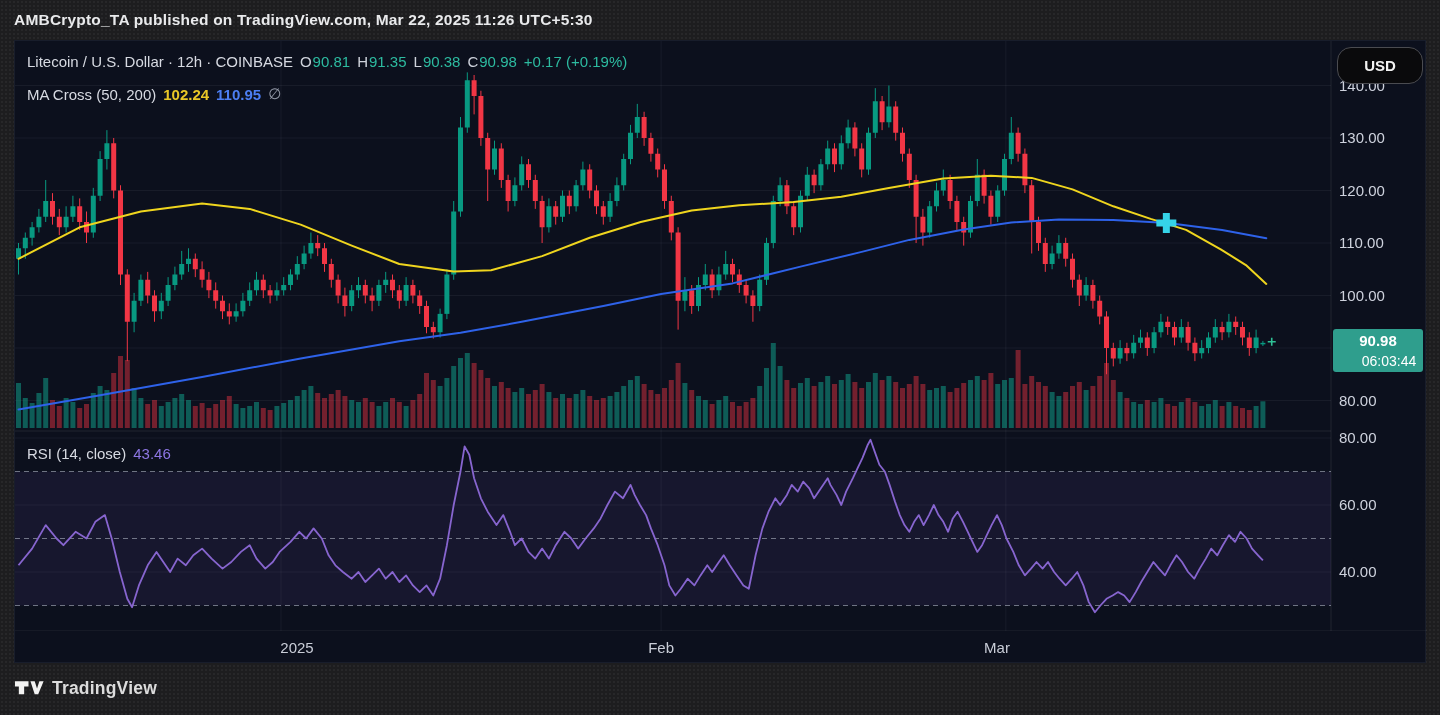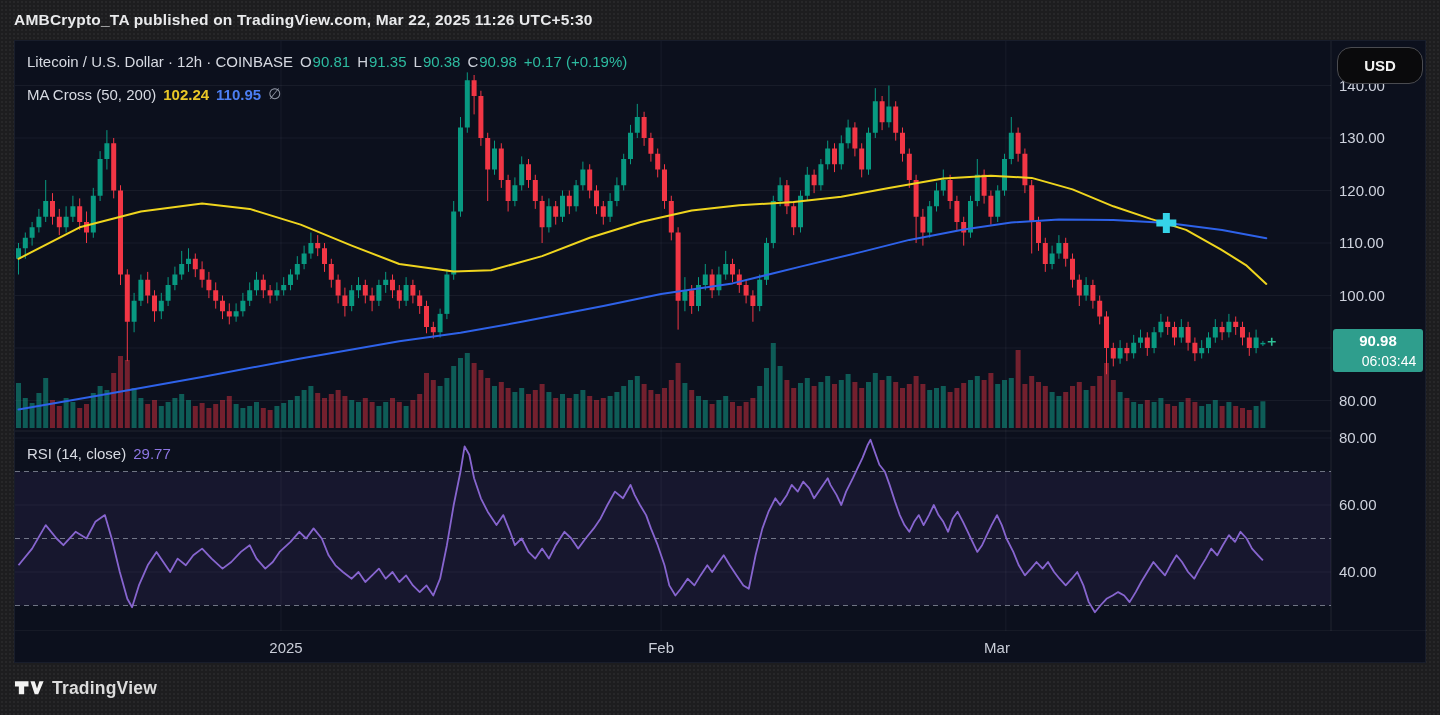--- a/index.html
+++ b/index.html
@@ -674,38 +674,38 @@
       <span class="lg-title">MA Cross (50, 200)</span>
       <span class="lg-yellow">102.24</span>
       <span class="lg-blue">110.95</span>
       <span class="lg-gray">∅</span>
     </div>
   </div>
 
   <div id="legend-rsi" class="legend">
     <div class="legend-row">
       <span class="lg-title">RSI (14, close)</span>
-      <span class="lg-purple">29.77</span>
+      <span class="lg-purple">43.46</span>
     </div>
   </div>
 
   <div id="axis-labels">
       <div class="axis-label" style="top: 35.5px;">140.00</div>
       <div class="axis-label" style="top: 88px;">130.00</div>
       <div class="axis-label" style="top: 140.5px;">120.00</div>
       <div class="axis-label" style="top: 193px;">110.00</div>
       <div class="axis-label" style="top: 245.5px;">100.00</div>
       <div class="axis-label" style="top: 350.5px;">80.00</div>
       <div class="axis-label" style="top: 388px;">80.00</div>
       <div class="axis-label" style="top: 455px;">60.00</div>
       <div class="axis-label" style="top: 522px;">40.00</div>
     </div>
   <div id="price-axis-hit"></div>
   <div id="time-axis">
-      <div class="time-label" style="left: 231px;">2025</div>
+      <div class="time-label" style="left: 242px;">2025</div>
       <div class="time-label" style="left: 606.1px;">Feb</div>
       <div class="time-label" style="left: 942px;">Mar</div>
     </div>
 
   <div id="usd-button">USD</div>
 
   <div id="price-label" style="background: rgb(47, 158, 141);">
     <span class="pl-price">90.98</span>
     <span class="pl-count">06:03:44</span>
   </div>

